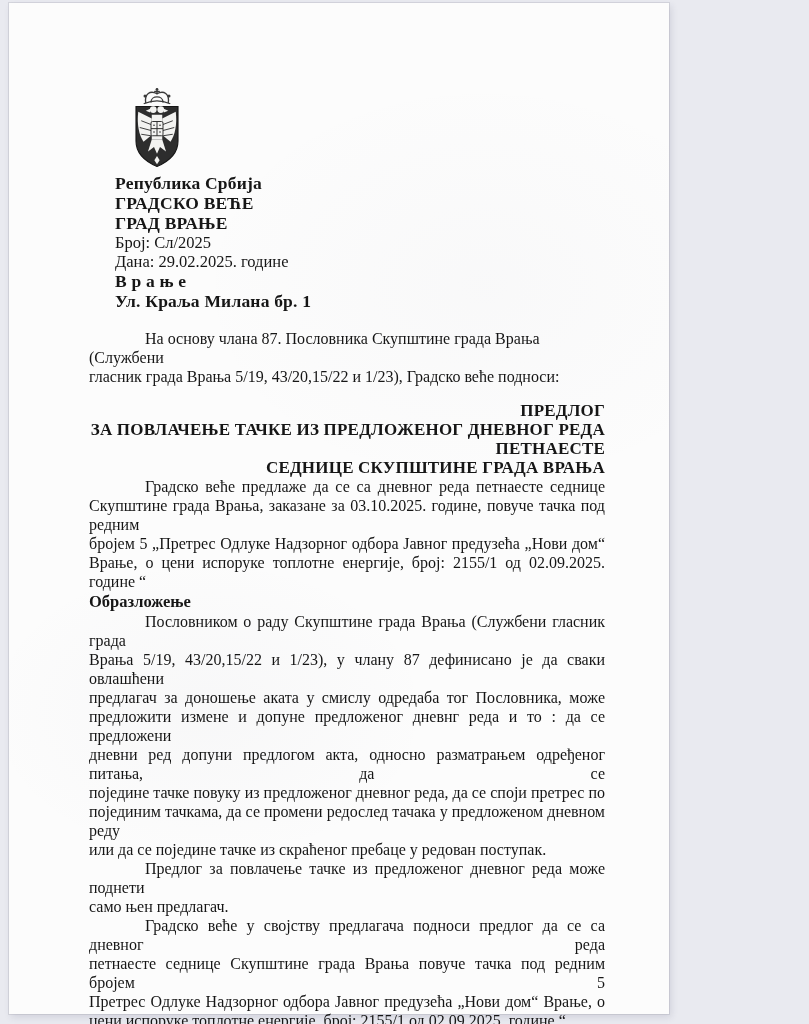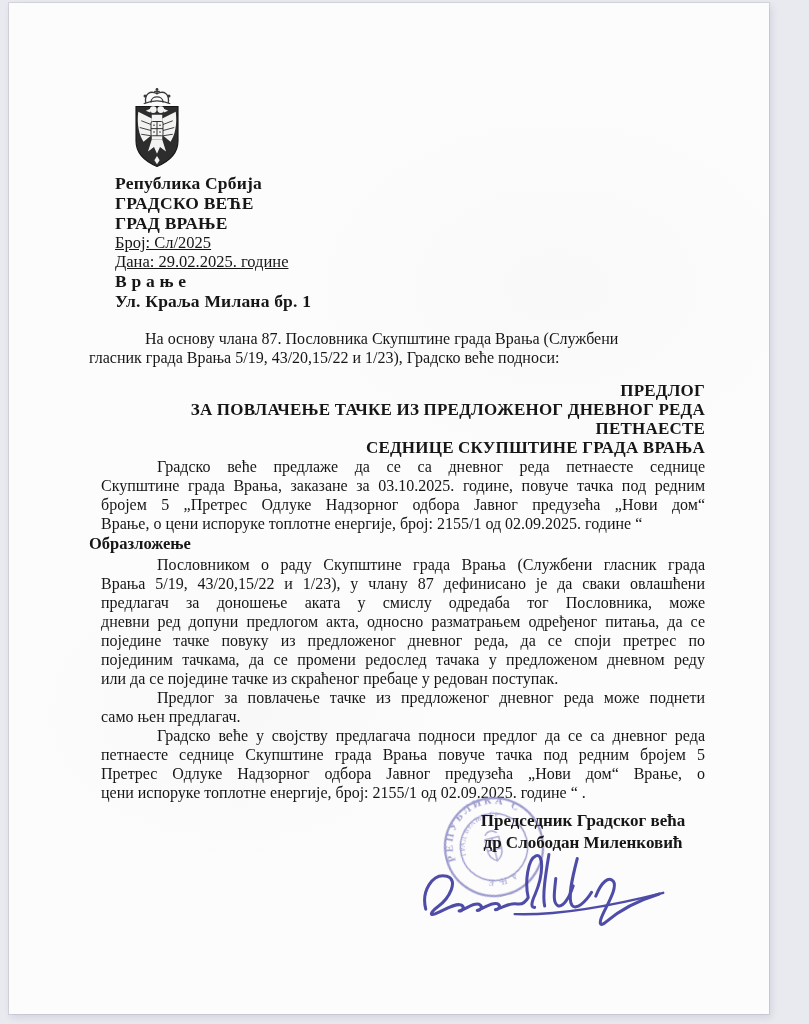--- a/index.html
+++ b/index.html
@@ -3,39 +3,39 @@
 <meta charset="utf-8">
 <style>
   html,body{margin:0;padding:0;}
   body{
     width:809px;height:1024px;position:relative;overflow:hidden;
     background:#e9eaf0;
     font-family:"Liberation Serif","DejaVu Serif",serif;
     color:#161616;
   }
   .paper{
-    position:absolute;left:9px;top:3px;width:760px;height:1011px;
+    position:absolute;left:9px;top:3px;width:660px;height:1011px;
     box-sizing:border-box;padding:0 64px 0 80px;
     background:
       radial-gradient(ellipse 320px 220px at 30% 70%, rgba(110,110,135,0.030), transparent 70%),
       radial-gradient(ellipse 420px 300px at 72% 28%, rgba(110,110,135,0.025), transparent 70%),
       #fcfcfc;
     box-shadow:0 0 0 1px rgba(150,150,165,.25), 2px 3px 7px rgba(60,60,90,.14);
   }
   .crest{display:block;margin:84px 0 0 26px;width:84px;height:84px;}
   .org{margin:2px 0 0 26px;}
   .h-b{font-weight:700;font-size:17.5px;line-height:20px;letter-spacing:.2px;}
-  .h-r{font-size:16.5px;line-height:19px;text-decoration:underline;}
+  .h-r{font-size:16.5px;line-height:19px;}
   .intro{margin-top:18px;}
   .iln{font-size:16px;line-height:19.2px;text-align:left;}
   .ind{text-indent:56px;}
   .title{margin-top:14px;}
   .t-ln{text-align:right;font-weight:700;font-size:17px;line-height:19px;letter-spacing:.2px;}
   .para{margin:0;}
-  .ln{font-size:16px;line-height:19px;text-align:justify;text-align-last:justify;margin-left:12px;}
+  .ln{font-size:16px;line-height:19px;text-align:justify;text-align-last:justify;}
   .ln.last{text-align-last:left;}
   .b{font-weight:400;}
   .heading{text-align:left;font-weight:700;font-size:16.5px;line-height:19.5px;margin:1px 0;}
   .sig{position:relative;width:236px;margin:8px 4px 0 auto;text-align:center;}
   .sig-text{position:relative;z-index:2;}
   .sig-role,.sig-name{font-weight:700;font-size:17px;line-height:22px;white-space:nowrap;}
   .stamp{position:absolute;left:-24px;top:-16px;width:106px;height:106px;z-index:1;
          opacity:.82;filter:blur(.4px);transform:rotate(-14deg);}
   .scribble{position:absolute;left:-50px;top:32px;width:252px;height:92px;z-index:3;
             transform:rotate(-2deg);}
@@ -111,20 +111,21 @@
     <div class="ln"><span>бројем 5 </span><span class="b">„Претрес  Одлуке  Надзорног одбора Јавног предузећа „Нови дом“</span></div>
     <div class="ln last b">Врање,  о цени испоруке топлотне енергије, број: 2155/1 од 02.09.2025. године “</div>
   </div>
 
   <div class="heading">Образложење</div>
 
   <div class="para">
     <div class="ln ind">Пословником о раду Скупштине града Врања (Службени гласник града</div>
     <div class="ln">Врања 5/19, 43/20,15/22 и 1/23), у члану 87 дефинисано је да сваки овлашћени</div>
     <div class="ln">предлагач   за доношење аката у смислу одредаба тог Пословника, може</div>
+    <div class="ln">предложити  измене и допуне предложеног дневнг реда и то : да се  предложени</div>
     <div class="ln">дневни ред допуни предлогом акта, односно разматрањем одређеног питања, да се</div>
     <div class="ln">поједине тачке повуку из предложеног дневног реда, да се споји претрес по</div>
     <div class="ln">појединим тачкама, да се промени редослед тачака у предложеном дневном реду</div>
     <div class="ln last">или да се поједине тачке из скраћеног пребаце у редован поступак.</div>
   </div>
 
   <div class="para">
     <div class="ln ind">Предлог за повлачење тачке из предложеног дневног реда може поднети</div>
     <div class="ln last">само њен предлагач.</div>
   </div>

